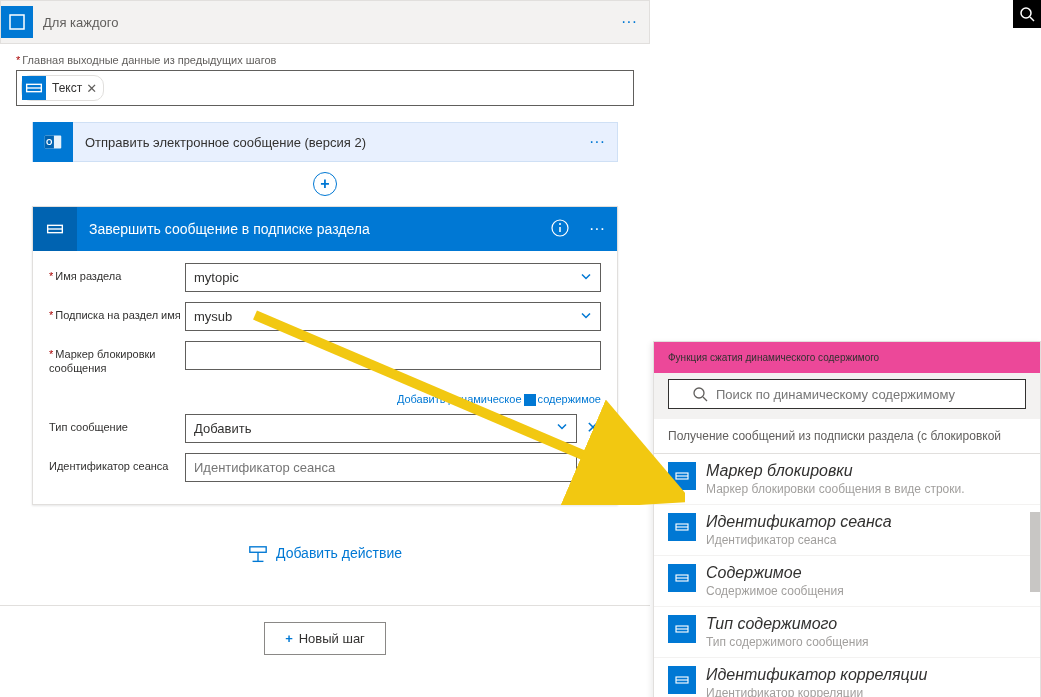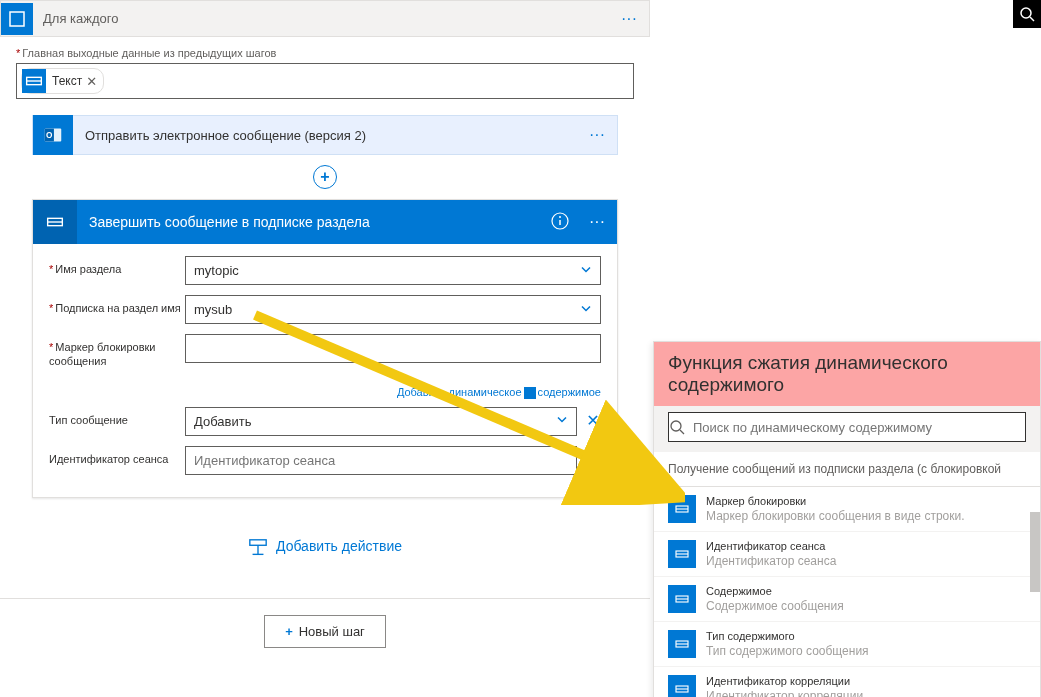--- a/index.html
+++ b/index.html
@@ -4,21 +4,21 @@
 <style>
 * { box-sizing: border-box; margin: 0; padding: 0; font-family: "Segoe UI", Arial, sans-serif; }
 body { background: #fff; font-size: 12px; color: #323130; width: 1041px; height: 697px; position: relative; overflow: hidden; }
 
 .topbar { position: absolute; top: 0; right: 0; width: 28px; height: 28px; background: #000; display: flex; align-items: center; justify-content: center; }
 .topbar svg { width: 16px; height: 16px; }
 
 .canvas { width: 650px; }
 
 
-.foreach-header { display: flex; align-items: center; background: #f3f2f1; border: 1px solid #e1dfdd; height: 37px; }
+.foreach-header { display: flex; align-items: center; background: #f3f2f1; border: 1px solid #e1dfdd; height: 44px; }
 .foreach-icon { width: 32px; height: 32px; background: #0078d4; display: flex; align-items: center; justify-content: center; }
 .foreach-title { flex: 1; padding: 0 10px; color: #605e5c; font-size: 13px; }
 .dots { padding: 0 12px; color: #0078d4; font-size: 16px; cursor: pointer; }
 
 .foreach-body { padding: 10px 16px 0 16px; border-bottom: 1px solid #e1dfdd; }
 
 .field-label { font-size: 11px; color: #605e5c; margin-bottom: 4px; display: block; }
 .req { color: #a80000; margin-right: 2px; }
 
 .token-input { border: 1px solid #605e5c; padding: 4px; display: flex; align-items: center; min-height: 32px; background: #fff; }
@@ -61,30 +61,30 @@
 .add-action { display: flex; justify-content: center; padding: 24px 0 40px; }
 .add-action-btn { display: inline-flex; gap: 8px; color: #0078d4; font-size: 14px; cursor: pointer; }
 .add-action-btn .ico { width: 20px; height: 20px; display: flex; align-items: center; justify-content: center; }
 
 .new-step { display: flex; justify-content: center; padding: 16px 0; }
 .new-step-btn { border: 1px solid #8a8886; background: #fff; padding: 8px 20px; font-size: 13px; color: #323130; cursor: pointer; }
 .new-step-btn span:first-child { color: #0078d4; margin-right: 6px; font-weight: bold; }
 
 
 .dc-panel { position: absolute; left: 653px; top: 341px; width: 388px; background: #fff; border: 1px solid #e1dfdd; box-shadow: -2px 2px 6px rgba(0,0,0,0.08); }
-.dc-header { padding: 10px 14px; font-size: 19px; color: #323130; background: #fca5a5; }
+.dc-header { padding: 10px 14px; font-size: 10px; color: #323130; background: #ec4899; }
 .dc-search-wrap { padding: 6px 14px 10px; background: #f3f2f1; }
-.dc-search { display: flex; align-items: center; border: 1px solid #323130; background: #fff; padding: 6px 0; justify-content: space-between; }
+.dc-search { display: flex; align-items: center; border: 1px solid #323130; background: #fff; padding: 6px 23px; justify-content: space-between; }
 .dc-search input { border: none; outline: none; flex: 1; font-size: 13px; margin-left: 8px; }
 .dc-section { padding: 10px 14px; font-size: 12px; color: #605e5c; border-bottom: 1px solid #e1dfdd; }
 .dc-list { max-height: 260px; overflow-y: auto; }
 .dc-item { display: flex; align-items: flex-start; padding: 8px 14px; border-bottom: 1px solid #f3f2f1; cursor: pointer; }
 .dc-item-icon { width: 28px; height: 28px; background: #0078d4; display: flex; align-items: center; justify-content: center; margin-right: 10px; flex-shrink: 0; }
 .dc-item-text { flex: 1; }
-.dc-item-title { font-size: 11px; color: #323130; }
+.dc-item-title { font-size: 16px; color: #323130; font-style: italic; }
 .dc-item-desc { font-size: 12px; color: #a19f9d; margin-top: 2px; }
 
 
 .dc-scrollbar { position: absolute; right: 0; top: 170px; width: 10px; height: 80px; background: #c8c6c4; }
 
 
 .arrow { position: absolute; left: 245px; top: 305px; width: 440px; height: 200px; pointer-events: none; z-index: 50; }
 
 .sb-icon-svg { width: 22px; height: 22px; }
 </style>

